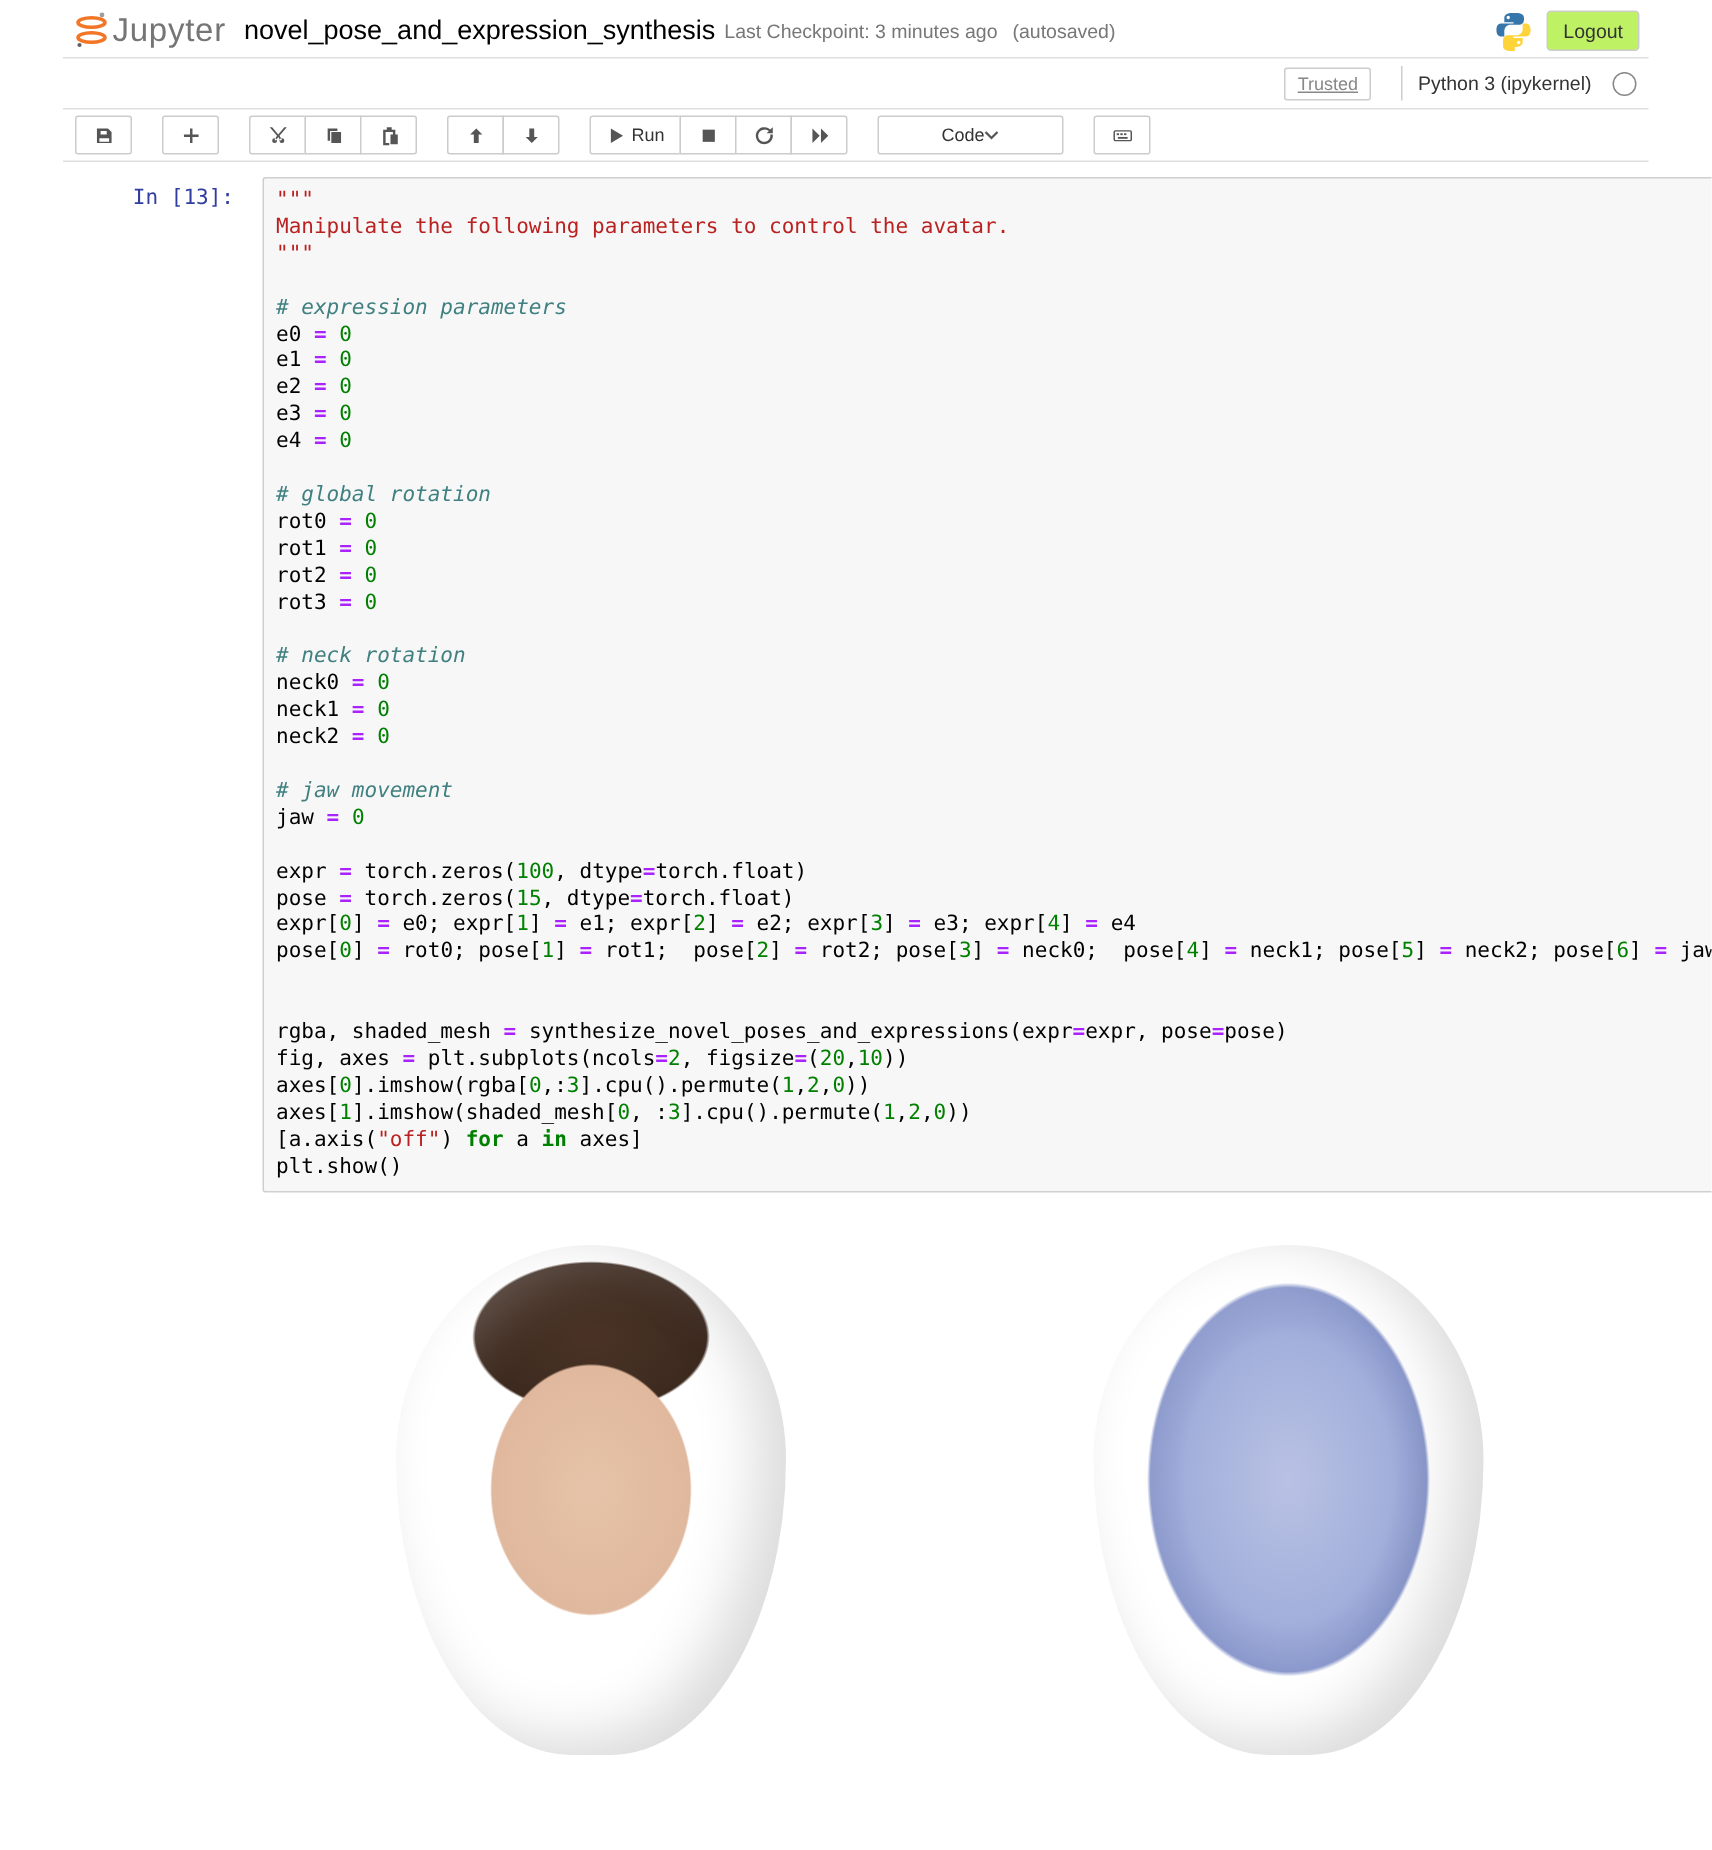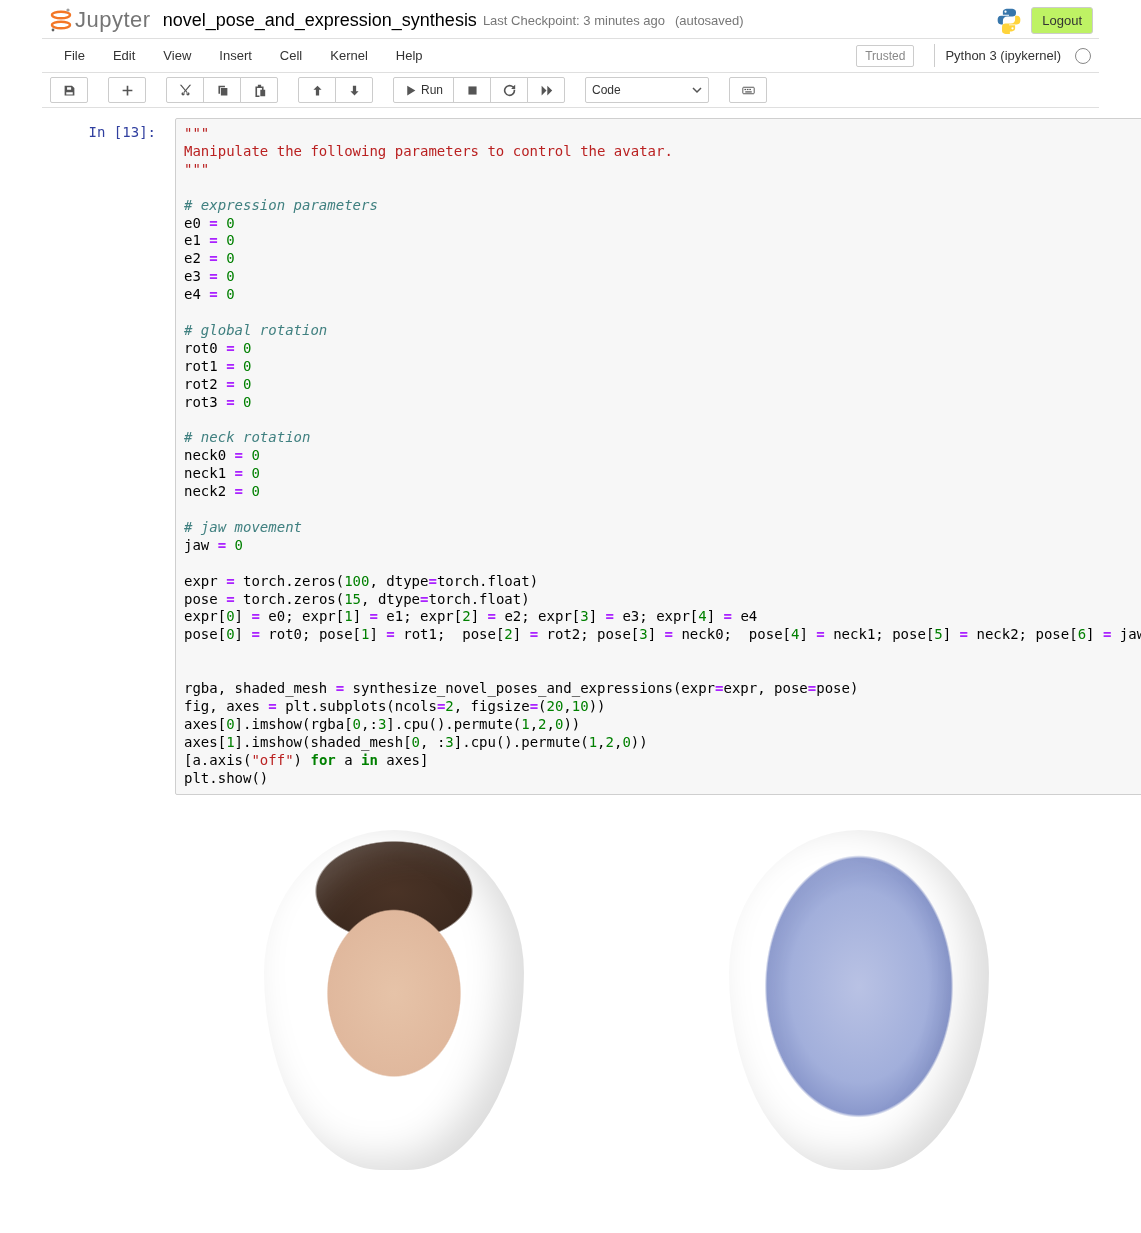--- a/index.html
+++ b/index.html
@@ -32,39 +32,39 @@
   .kern-ico{width:28px;height:28px;margin-right:8px;}
   .logout{border:1px solid #ccc;background:#bef264;border-radius:3px;
     padding:5px 10px;font-size:13px;color:#333;}
 
   
   .menubar{border-top:1px solid var(--border);border-bottom:1px solid var(--border);}
   .menubar-row{display:flex;align-items:center;padding:0 8px;height:33px;}
   .menu{padding:6px 14px;color:#333;font-size:13px;}
   .mbar-spacer{flex:1;}
   .trusted{border:1px solid #ccc;border-radius:2px;padding:3px 8px;
-    color:#888;font-size:12px;margin-right:20px;}
+    color:#888;font-size:12px;margin-right:20px;text-decoration:underline;}
   .kern-name{color:#333;font-size:13px;border-left:1px solid #ccc;
     padding:4px 8px 4px 10px;}
   .kern-ind{width:14px;height:14px;border:1.5px solid #888;border-radius:50%;
     display:inline-block;margin-left:6px;}
 
   
   .toolbar{display:flex;align-items:center;gap:20px;padding:4px 8px;
     border-bottom:1px solid var(--border);}
   .btn,.sel{border:1px solid #ccc;background:#fff;border-radius:2px;
     height:24px;display:flex;align-items:center;justify-content:center;
     font-size:12px;color:#333;padding:0 6px;min-width:24px;}
   .btn svg{width:13px;height:13px;fill:#555;}
   .grp{display:flex;}
   .grp .btn{border-radius:0;margin-left:-1px;}
   .grp .btn:first-child{border-top-left-radius:2px;border-bottom-left-radius:2px;margin-left:0;}
   .grp .btn:last-child{border-top-right-radius:2px;border-bottom-right-radius:2px;}
   .run-lbl{margin-left:4px;}
-  .sel{width:110px;justify-content:space-between;padding:0 6px;}
+  .sel{width:110px;padding:0 6px;}
 
   
   .nb{padding:10px 8px 40px;}
   .cell{display:flex;align-items:flex-start;gap:11px;}
   .prompt{width:106px;text-align:right;padding:6px 8px 0 0;
     font-family:monospace;font-size:14px;color:var(--prompt);flex-shrink:0;}
   .input-area{flex:1;border:1px solid var(--code-border);background:var(--code-bg);
     border-radius:2px;padding:6px 8px;}
   pre.code{margin:0;font-family:monospace;font-size:14px;line-height:1.28;
     white-space:pre;color:#000;}
@@ -121,29 +121,20 @@
       <svg viewBox="0 0 32 32" width="28" height="28">
         <path fill="#3776ab" d="M15 3c-5 0-6 2-6 4v3h7v1H7c-3 0-4 2-4 5s1 5 4 5h2v-4c0-3 2-5 5-5h6c2 0 4-1 4-4V7c0-2-1-4-6-4h-3zm-3 2.2a1.3 1.3 0 110 2.6 1.3 1.3 0 010-2.6z"></path>
         <path fill="#ffd43b" d="M17 29c5 0 6-2 6-4v-3h-7v-1h9c3 0 4-2 4-5s-1-5-4-5h-2v4c0 3-2 5-5 5h-6c-2 0-4 1-4 4v4c0 2 1 4 6 4h3zm3-2.2a1.3 1.3 0 110-2.6 1.3 1.3 0 010 2.6z"></path>
       </svg>
     </span>
     <button class="logout">Logout</button>
   </div>
 
   <div class="menubar">
     <div class="menubar-row">
-      <div id="menus" style="display:flex;">
-          <div class="menu">File</div>
-          <div class="menu">Edit</div>
-          <div class="menu">View</div>
-          <div class="menu">Insert</div>
-          <div class="menu">Cell</div>
-          <div class="menu">Kernel</div>
-          <div class="menu">Help</div>
-        </div>
       <div class="mbar-spacer"></div>
       <span class="trusted">Trusted</span>
       <span class="kern-name">Python 3 (ipykernel)</span>
       <span class="kern-ind"></span>
     </div>
   </div>
 
   <div class="toolbar">
     <div class="btn">
         <svg viewBox="0 0 16 16">

